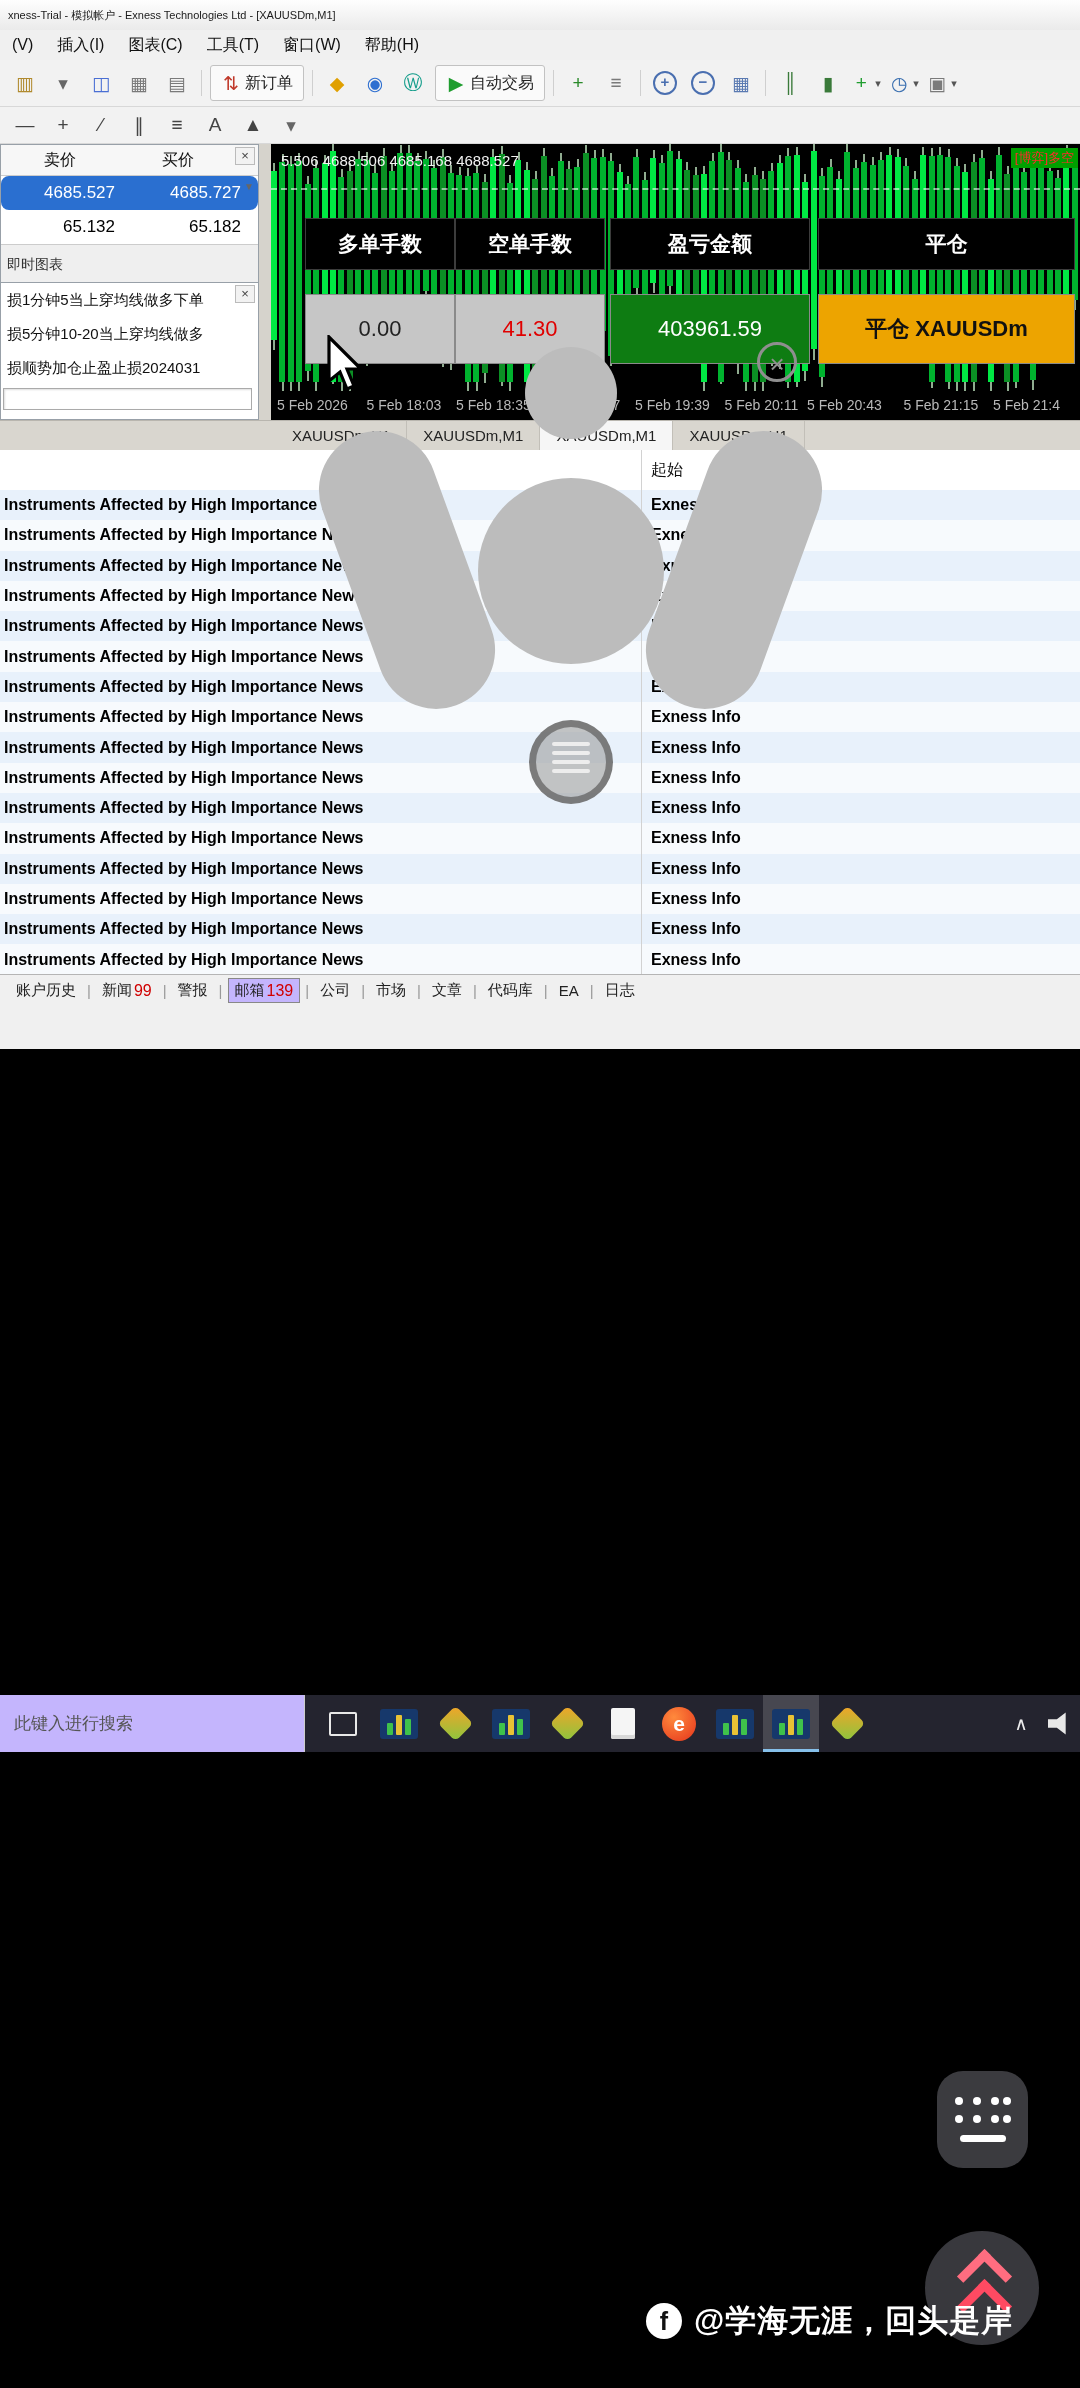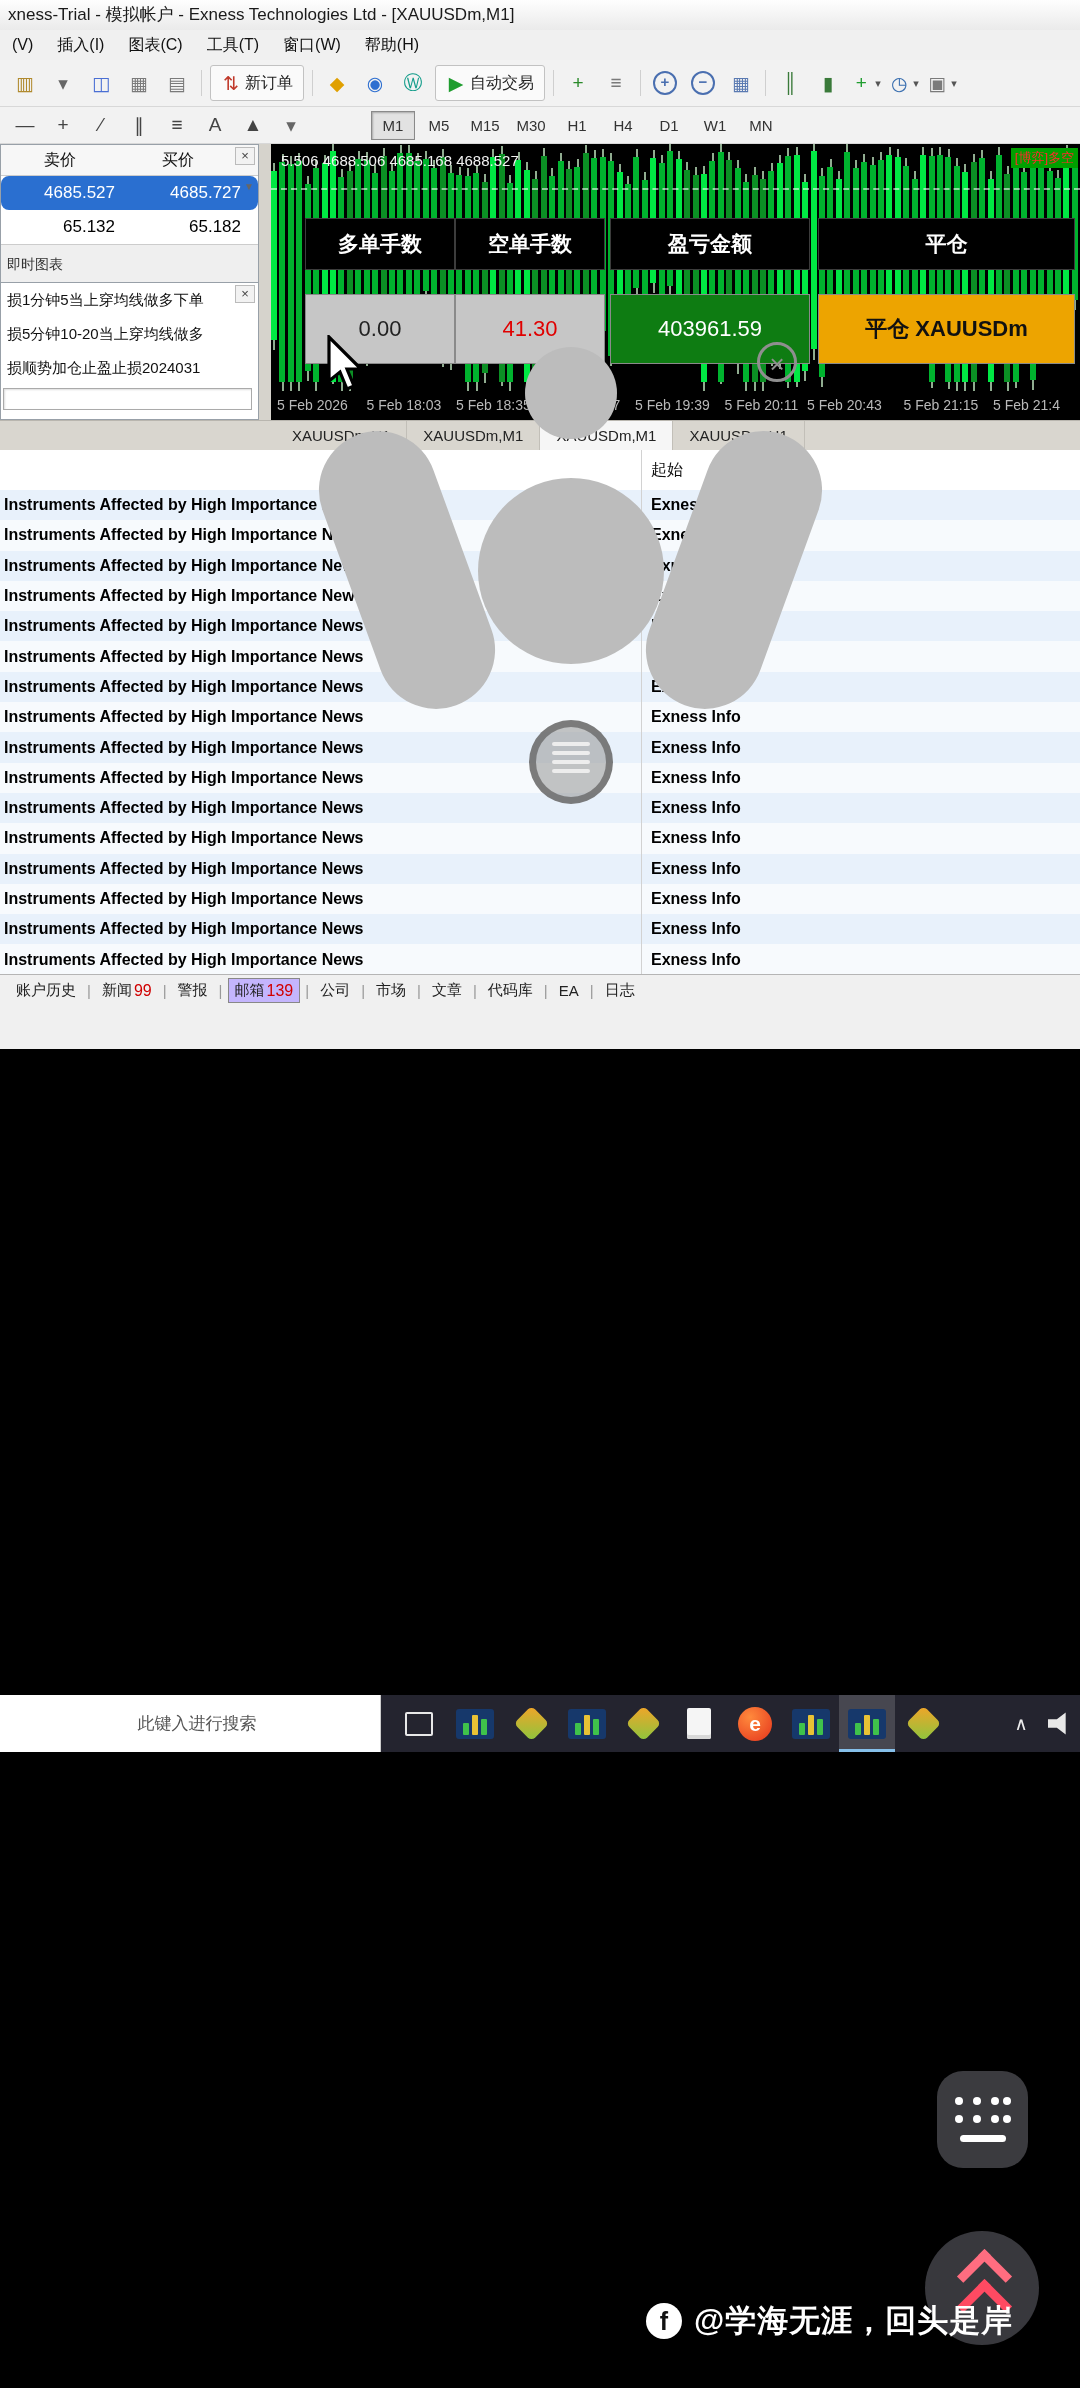--- a/index.html
+++ b/index.html
@@ -3,21 +3,21 @@
 <meta charset="utf-8">
 <style>
   html,body{margin:0;padding:0;}
   body{width:1080px;height:2388px;background:#000;position:relative;overflow:hidden;
        font-family:"Liberation Sans","DejaVu Sans",sans-serif;-webkit-font-smoothing:antialiased;}
 
   
   #window{position:absolute;left:0;top:646;width:1080px;height:1049px;background:#f0f0f0;}
   .titlebar{position:absolute;left:0;top:0;width:100%;height:36px;line-height:30px;
             background:linear-gradient(#fefefe,#e7e7e7);border-bottom:1px solid #cfcfcf;
-            font-size:17px;color:#1a1a1a;padding-left:8px;box-sizing:border-box;white-space:nowrap;overflow:hidden;}
+            font-size:11px;color:#1a1a1a;padding-left:8px;box-sizing:border-box;white-space:nowrap;overflow:hidden;}
   .menubar{position:absolute;left:0;top:30px;width:100%;height:30px;display:flex;align-items:center;
            background:#f0f0f0;border-bottom:1px solid #ddd;font-size:16px;color:#111;}
   .menu-item{padding:0 12px;white-space:nowrap;}
   .toolbar{position:absolute;left:0;width:100%;display:flex;align-items:center;background:#f2f2f2;
            border-bottom:1px solid #d8d8d8;box-sizing:border-box;}
   #toolbar1{top:60px;height:47px;padding-left:6px;}
   #toolbar2{top:107px;height:37px;padding-left:6px;}
   .tbtn{height:34px;min-width:32px;display:inline-flex;align-items:center;justify-content:center;
         gap:4px;border-radius:3px;font-size:19px;padding:0 3px;color:#555;}
   .tbtn-labeled{border:1px solid #c2c2c2;background:#fafafa;padding:0 10px;margin:0 3px;}
@@ -103,22 +103,22 @@
   .b-badge{color:#d00000;font-size:16px;}
 
   #status{position:absolute;left:0;top:1005px;width:1080px;height:38px;background:#f0f0f0;display:flex;}
   .seg{height:100%;box-sizing:border-box;border:1px solid;border-color:#9c9c9c #fff #fff #9c9c9c;
        font-size:15px;color:#222;line-height:36px;}
   .s1{width:137px;} .s2{width:496px;padding-left:28px;} .s3{width:175px;}
   .s4{width:89px;} .s5{width:91px;} .s6{width:92px;}
 
   
   #taskbar{position:absolute;left:0;top:1695px;width:1080px;height:57px;background:#24242f;display:flex;align-items:stretch;}
-  #tk-search{width:381px;background:#ffffff;color:#555;font-size:17px;display:flex;align-items:center;
-             padding-left:14px;box-sizing:border-box;border-right:1px solid #ccc;white-space:nowrap;overflow:hidden;justify-content:center;}
+  #tk-search{width:305px;background:#c4b5fd;color:#555;font-size:17px;display:flex;align-items:center;
+             padding-left:14px;box-sizing:border-box;border-right:1px solid #ccc;white-space:nowrap;overflow:hidden;}
   #tk-icons{display:flex;align-items:stretch;margin-left:10px;}
   .tk-item{width:56px;display:flex;align-items:center;justify-content:center;}
   .tk-item.active{background:rgba(255,255,255,.16);box-shadow:inset 0 -3px 0 #86c0ea;}
   .ic-tv{width:24px;height:20px;border:2px solid #e8e8e8;border-radius:2px;}
   .ic-mt4{width:38px;height:30px;background:#16386b;border-radius:3px;position:relative;overflow:hidden;}
   .mt4bar{position:absolute;bottom:4px;width:6px;border-radius:1px;}
   .mt4bar.b1{left:7px;height:12px;background:#3fc24b;}
   .mt4bar.b2{left:16px;height:20px;background:#e8c235;}
   .mt4bar.b3{left:25px;height:16px;background:#3fc24b;}
   .ic-diamond{width:25px;height:25px;border-radius:5px;transform:rotate(45deg);
@@ -268,31 +268,20 @@
         </span>
         <span class="tbtn">
           <span class="tb-glyph" style="color: rgb(68, 68, 68);">A</span>
         </span>
         <span class="tbtn">
           <span class="tb-glyph" style="color: rgb(68, 68, 68);">▲</span>
         </span>
         <span class="tbtn">
           <span class="tb-glyph" style="color: rgb(102, 102, 102);">▾</span>
         </span>
-      </div>
-    <div id="tfbar">
-        <span class="tf active">M1</span>
-        <span class="tf">M5</span>
-        <span class="tf">M15</span>
-        <span class="tf">M30</span>
-        <span class="tf">H1</span>
-        <span class="tf">H4</span>
-        <span class="tf">D1</span>
-        <span class="tf">W1</span>
-        <span class="tf">MN</span>
       </div>
   </div>
 
   <div id="market-watch">
     <span class="panel-close">×</span>
     <span class="mw-scroll">▼</span>
     <div class="mw-header">
       <span class="mw-col">卖价</span>
       <span class="mw-col">买价</span>
     </div>

